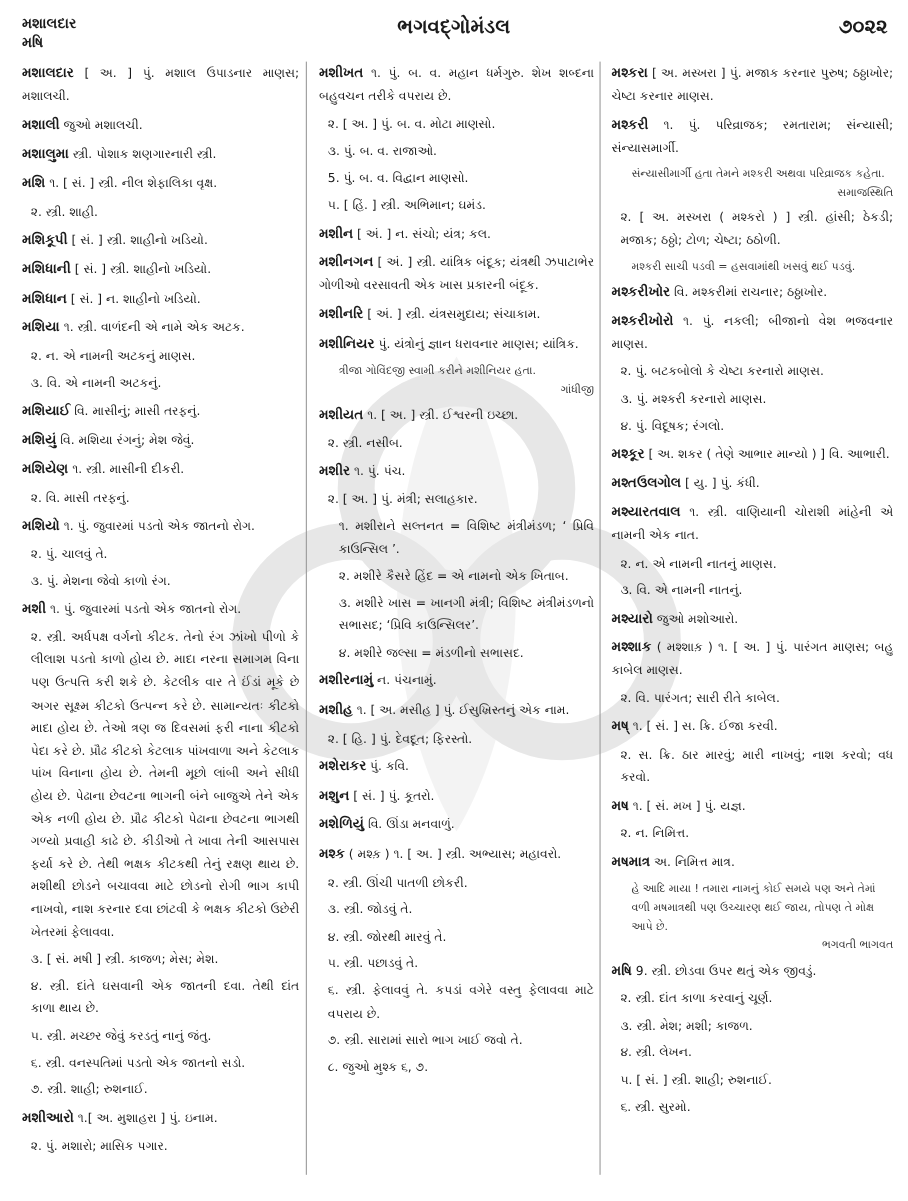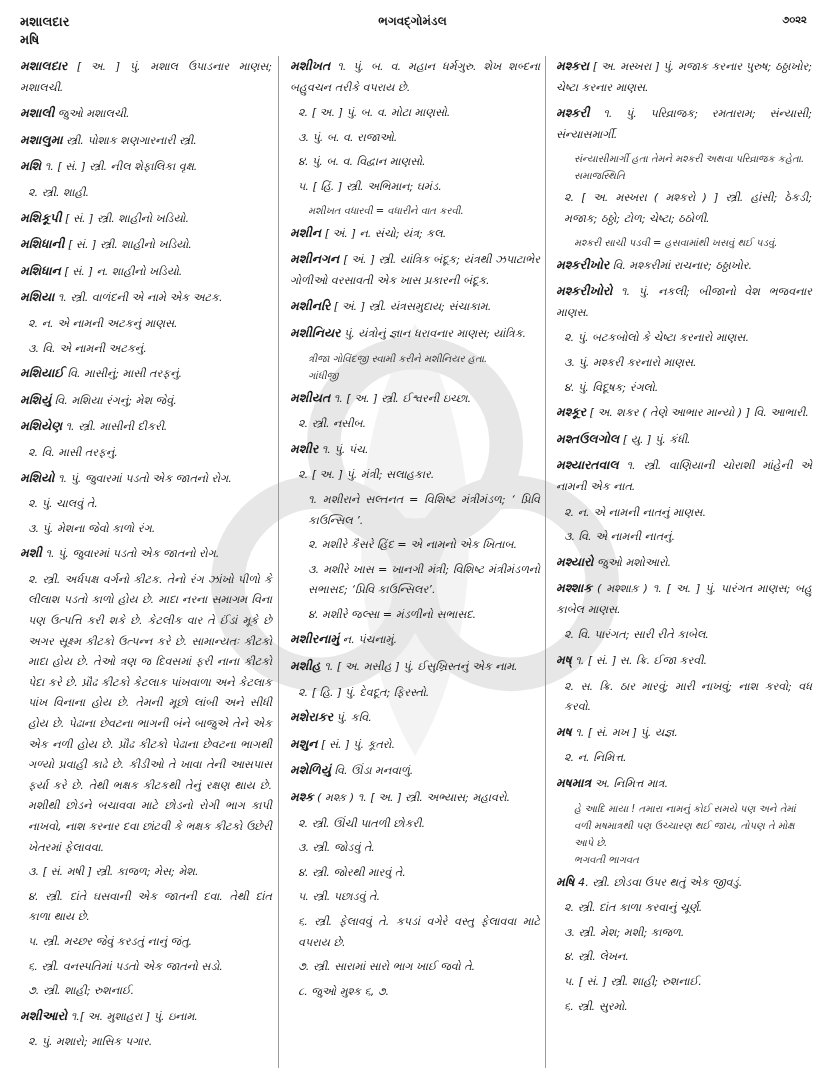--- a/index.html
+++ b/index.html
@@ -7,39 +7,39 @@
     width: 825px; height: 1092px; position: relative; overflow: hidden;
     font-family: "DejaVu Sans", sans-serif; color: #1a1a1a;
   }
   .watermark {
     position: absolute; left: 175px; top: 300px; width: 480px; height: 480px;
     pointer-events: none; opacity: 0.09;
   }
   .header { position: absolute; top: 8px; left: 0; width: 825px; height: 44px; }
   .guide-top { position: absolute; left: 20px; top: 6px; font-size: 13px; font-weight: bold; }
   .guide-bot { position: absolute; left: 20px; top: 24px; font-size: 13px; font-weight: bold; }
-  .title { position: absolute; left: 0; right: 0; top: 6px; text-align: center; font-size: 12px; font-weight: bold; }
-  .pagenum { position: absolute; right: 18px; top: 6px; font-size: 10px; font-weight: bold; }
+  .title { position: absolute; left: 0; right: 0; top: 6px; text-align: center; font-size: 18px; font-weight: bold; }
+  .pagenum { position: absolute; right: 18px; top: 6px; font-size: 18px; font-weight: bold; }
 
   .col {
-    position: absolute; top: 56px; font-size: 11.2px; line-height: 20.6px; font-style: italic;
+    position: absolute; top: 56px; font-size: 11.2px; line-height: 20.6px;
   }
   .col1 { left: 20px; width: 252px; }
   .col2 { left: 290px; width: 250px; }
   .col3 { left: 556px; width: 256px; }
   .sep { position: absolute; width: 1px; background: #9a9a9a; top: 56px; height: 1012px; }
   .sep1 { left: 278px; }
   .sep2 { left: 545px; }
 
   .entry { margin: 0 0 5px 0; text-align: justify; }
   .entry .hw { font-weight: bold; font-size: 12.4px; }
   .entry .body { }
   .sense { margin: 0 0 4px 8px; text-align: justify; }
   .quote { margin: 0 0 4px 18px; font-size: 10px; line-height: 17px; color: #333; }
-  .quote .src { display: block; }
+  .quote .src { display: block; text-align: right; }
 </style>
 </head>
 <body>
 
 <svg class="watermark" viewBox="0 0 200 200">
   <g fill="none" stroke="#000" stroke-width="14">
     <circle cx="100" cy="60" r="38"></circle>
     <circle cx="60" cy="118" r="38"></circle>
     <circle cx="140" cy="118" r="38"></circle>
   </g>
@@ -111,23 +111,22 @@
     <div class="entry-wrap">
       <div class="entry"><span class="hw">મશીઆરો</span><span class="body"> ૧.[ અ. મુશાહરા ] પું. ઇનામ.</span></div>
       <div class="sense">૨. પું. મશારો; માસિક પગાર.</div>
     </div>
   </div>
 <div class="col col2" id="col1">
     <div class="entry-wrap">
       <div class="entry"><span class="hw">મશીખત</span><span class="body"> ૧. પું. બ. વ. મહાન ધર્મગુરુ. શેખ શબ્દના બહુવચન તરીકે વપરાય છે.</span></div>
       <div class="sense">૨. [ અ. ] પું. બ. વ. મોટા માણસો.</div>
       <div class="sense">૩. પું. બ. વ. રાજાઓ.</div>
-      <div class="sense">૪. પું. બ. વ. વિદ્વાન માણસો.</div>
+      <div class="sense">5. પું. બ. વ. વિદ્વાન માણસો.</div>
       <div class="sense">૫. [ હિં. ] સ્ત્રી. અભિમાન; ઘમંડ.</div>
-      <div class="quote"><span>મશીખત વધારવી = વધારીને વાત કરવી.</span></div>
     </div>
     <div class="entry-wrap">
       <div class="entry"><span class="hw">મશીન</span><span class="body"> [ અં. ] ન. સંચો; યંત્ર; કલ.</span></div>
     </div>
     <div class="entry-wrap">
       <div class="entry"><span class="hw">મશીનગન</span><span class="body"> [ અં. ] સ્ત્રી. યાંત્રિક બંદૂક; યંત્રથી ઝપાટાભેર ગોળીઓ વરસાવતી એક ખાસ પ્રકારની બંદૂક.</span></div>
     </div>
     <div class="entry-wrap">
       <div class="entry"><span class="hw">મશીનરિ</span><span class="body"> [ અં. ] સ્ત્રી. યંત્રસમુદાય; સંચાકામ.</span></div>
     </div>
@@ -217,20 +216,20 @@
     </div>
     <div class="entry-wrap">
       <div class="entry"><span class="hw">મષ</span><span class="body"> ૧. [ સં. મખ ] પું. યજ્ઞ.</span></div>
       <div class="sense">૨. ન. નિમિત્ત.</div>
     </div>
     <div class="entry-wrap">
       <div class="entry"><span class="hw">મષમાત્ર</span><span class="body"> અ. નિમિત્ત માત્ર.</span></div>
       <div class="quote"><span>હે આદિ માયા ! તમારા નામનું કોઈ સમયે પણ અને તેમાં વળી મષમાત્રથી પણ ઉચ્ચારણ થઈ જાય, તોપણ તે મોક્ષ આપે છે.</span><span class="src">ભગવતી ભાગવત</span></div>
     </div>
     <div class="entry-wrap">
-      <div class="entry"><span class="hw">મષિ</span><span class="body"> 4. સ્ત્રી. છોડવા ઉપર થતું એક જીવડું.</span></div>
+      <div class="entry"><span class="hw">મષિ</span><span class="body"> 9. સ્ત્રી. છોડવા ઉપર થતું એક જીવડું.</span></div>
       <div class="sense">૨. સ્ત્રી. દાંત કાળા કરવાનું ચૂર્ણ.</div>
       <div class="sense">૩. સ્ત્રી. મેશ; મશી; કાજળ.</div>
       <div class="sense">૪. સ્ત્રી. લેખન.</div>
       <div class="sense">૫. [ સં. ] સ્ત્રી. શાહી; રુશનાઈ.</div>
       <div class="sense">૬. સ્ત્રી. સુરમો.</div>
     </div>
   </div>
 
 </body></html>

